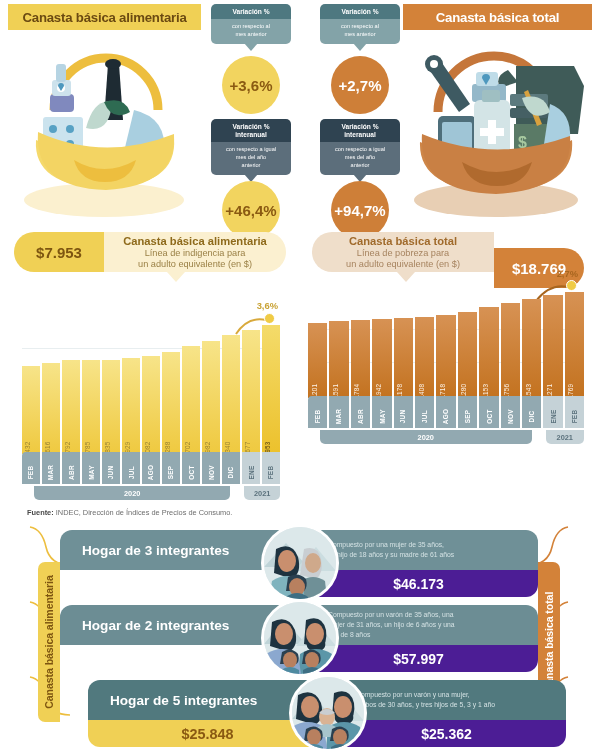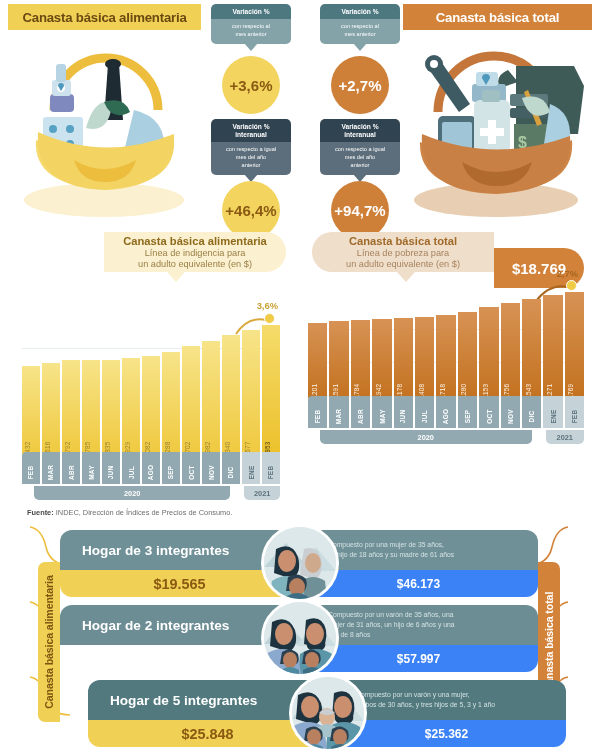--- a/index.html
+++ b/index.html
@@ -244,24 +244,24 @@
   .hh-bottom { position: absolute; top: 40px; left: 0; right: 0; height: 27px; }
   .hh-amt-left {
     position: absolute; left: 0; top: 0; width: 239px; height: 27px;
     background: #F0D055; color: #8a5a12;
     border-radius: 0 0 0 12px;
     display: flex; align-items: center; justify-content: center;
     font-size: 14.4px; font-weight: bold;
   }
   .hh-amt-right {
     position: absolute; left: 239px; top: 0; width: 239px; height: 27px;
-    background: #3b82f6; color: #ffffff;
+    background: #4c1d95; color: #ffffff;
     border-radius: 0 0 12px 0;
     display: flex; align-items: center; justify-content: center;
-    font-size: 12px; font-weight: bold;
+    font-size: 14px; font-weight: bold;
   }
   .hh-avatar {
     position: absolute; left: 201px; top: -6px;
     width: 78px; height: 78px; border-radius: 50%;
     background: #DCE8EA; border: 3px solid #ffffff;
     overflow: hidden; z-index: 5;
   }
   #row-1 { top: 530px; }
   #row-2 { top: 605px; }
   #row-3 { top: 680px; margin-left: 28px; }
@@ -366,20 +366,21 @@
   </div>
   <div class="body">
     <div>con respecto a igual</div>
     <div>mes del año</div>
     <div>anterior</div>
   </div>
 </div>
 <div class="pct-circle orange" style="left:331px; top:181px;">+94,7%</div>
 
 <div class="banner" id="banner-left">
+  <div class="amount">$7.953</div>
   <div class="desc">
     <div class="d1">Canasta básica alimentaria</div>
     <div class="d2">Línea de indigencia para</div>
     <div class="d3">un adulto equivalente (en $)</div>
   </div>
   <div class="tail"></div>
 </div>
 
 <div class="banner" id="banner-right">
   <div class="desc">
@@ -662,21 +663,20 @@
 
 <div class="hh-row r1" id="row-1">
   <div class="hh-top"></div>
   <div class="hh-label">Hogar de 3 integrantes</div>
   <div class="hh-desc">
     <div>Compuesto por una mujer de 35 años,</div>
     <div>su hijo de 18 años y su madre de 61 años</div>
     <div></div>
   </div>
   <div class="hh-bottom">
-    <div class="hh-amt-left">$19.565</div>
     <div class="hh-amt-right">$46.173</div>
   </div>
   <div class="hh-avatar">
     <svg width="72" height="72" viewBox="0 0 72 72">
       <rect width="72" height="72" fill="#DCE8EA"></rect>
       <path d="M0 40 L22 16 L44 40 Z" fill="#BFD4D8"></path>
       <path d="M30 44 L52 20 L72 44 Z" fill="#CBDDE0"></path>
       <path d="M40 22 q14 -4 17 10 q3 14 -5 20 l-16 -4z" fill="#C9CED2"></path>
       <ellipse cx="49" cy="36" rx="8" ry="10" fill="#CFA98B"></ellipse>
       <path d="M37 54 q12 -8 24 0 l2 18 l-28 0z" fill="#6F9097"></path>

